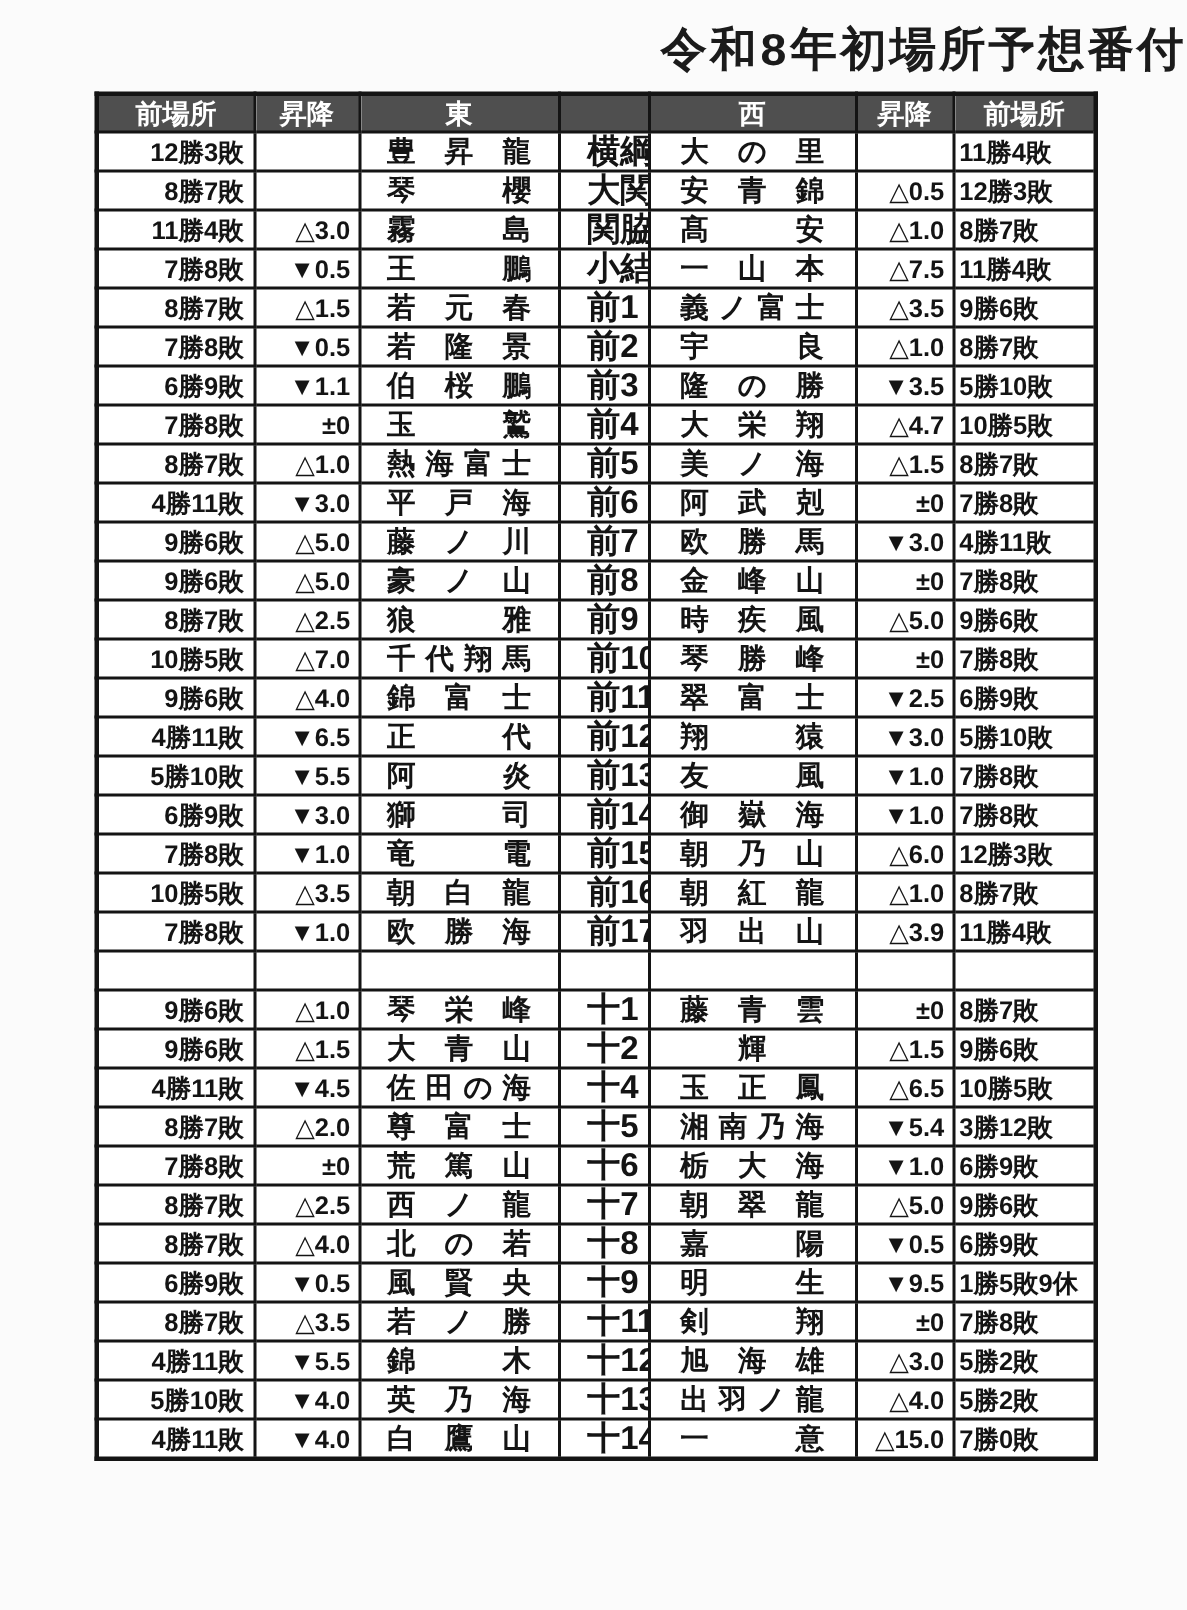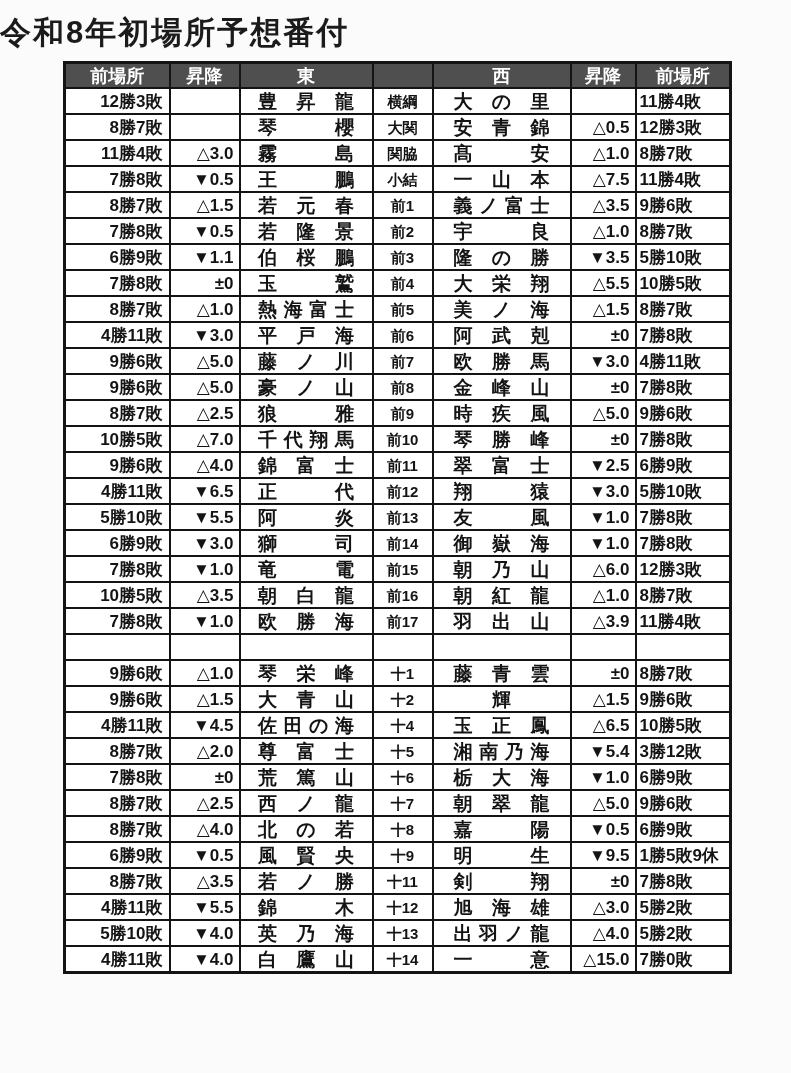--- a/index.html
+++ b/index.html
@@ -5,43 +5,43 @@
   html,body{margin:0;padding:0;}
   body{
     width:791px;height:1073px;
     background:#fbfbfb;
     font-family:"Liberation Sans","DejaVu Sans",sans-serif;
     color:#141414;
   }
   .page{position:relative;width:791px;height:1073px;overflow:hidden;}
   .title{
     position:absolute;top:12px;left:0;width:100%;
-    margin:0;text-align:left;
-    font-size:31px;font-weight:bold;letter-spacing:2px;color:#1b1b1b;
+    margin:0;text-align:right;
+    font-size:31px;font-weight:bold;letter-spacing:2px;color:#1b1b1b;font-family:Liberation Mono, monospace;
   }
   table.banzuke{
     position:absolute;left:63px;top:61px;
     width:666px;table-layout:fixed;
     border-collapse:collapse;
     border:3px solid #141414;
   }
   .banzuke th,.banzuke td{
     border:2px solid #141414;
     height:24px;padding:0;
     font-size:17px;font-weight:600;line-height:1;
     vertical-align:middle;white-space:nowrap;overflow:hidden;
   }
   .banzuke th{
     background:#4f4f4f;color:#ffffff;
     font-size:18px;font-weight:600;height:23px;margin-top:11px;
   }
   td.rec-l{text-align:right;padding-right:6px;}
   td.ud{text-align:right;padding-right:5px;}
   td.rec-r{text-align:left;padding-left:3px;}
-  td.rank{text-align:center;font-size:15px;}
+  td.rank{font-size:22px;padding-left:18px;}
   td.name{text-align:center;font-size:19px;}
   td.name .dist{
     display:inline-flex;width:96px;
     justify-content:space-between;vertical-align:middle;
   }
   td.name .dist.one{justify-content:center;}
   tr.spacer td{height:24px;background:#ffffff;}
   .banzuke td{background:#ffffff;}
 </style>
 </head>
@@ -193,21 +193,21 @@
           <td class="name"><span class="dist">
               <span>玉</span>
               <span>鷲</span>
             </span></td>
           <td class="rank">前4</td>
           <td class="name"><span class="dist">
               <span>大</span>
               <span>栄</span>
               <span>翔</span>
             </span></td>
-          <td class="ud">△5.5</td>
+          <td class="ud">△4.7</td>
           <td class="rec-r">10勝5敗</td>
         </tr>
         <tr>
           <td class="rec-l">8勝7敗</td>
           <td class="ud">△1.0</td>
           <td class="name"><span class="dist">
               <span>熱</span>
               <span>海</span>
               <span>富</span>
               <span>士</span>

